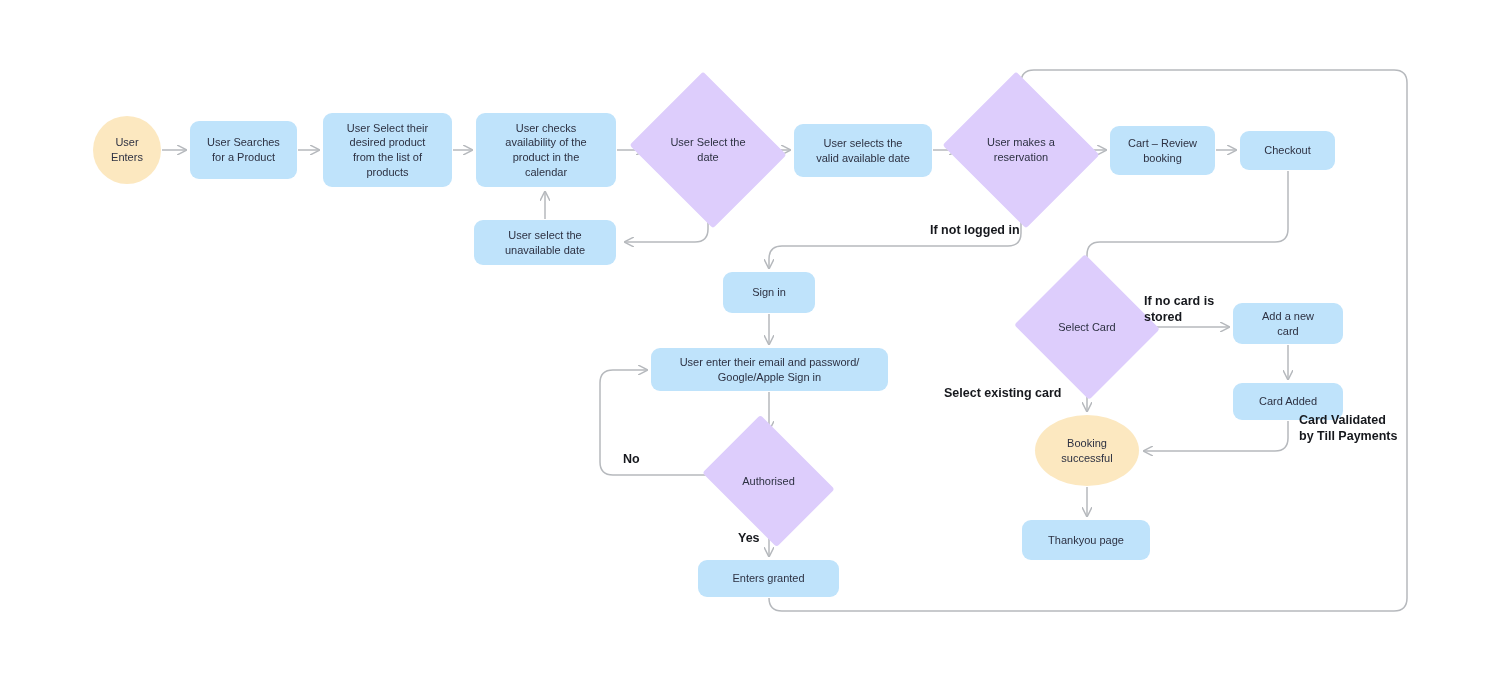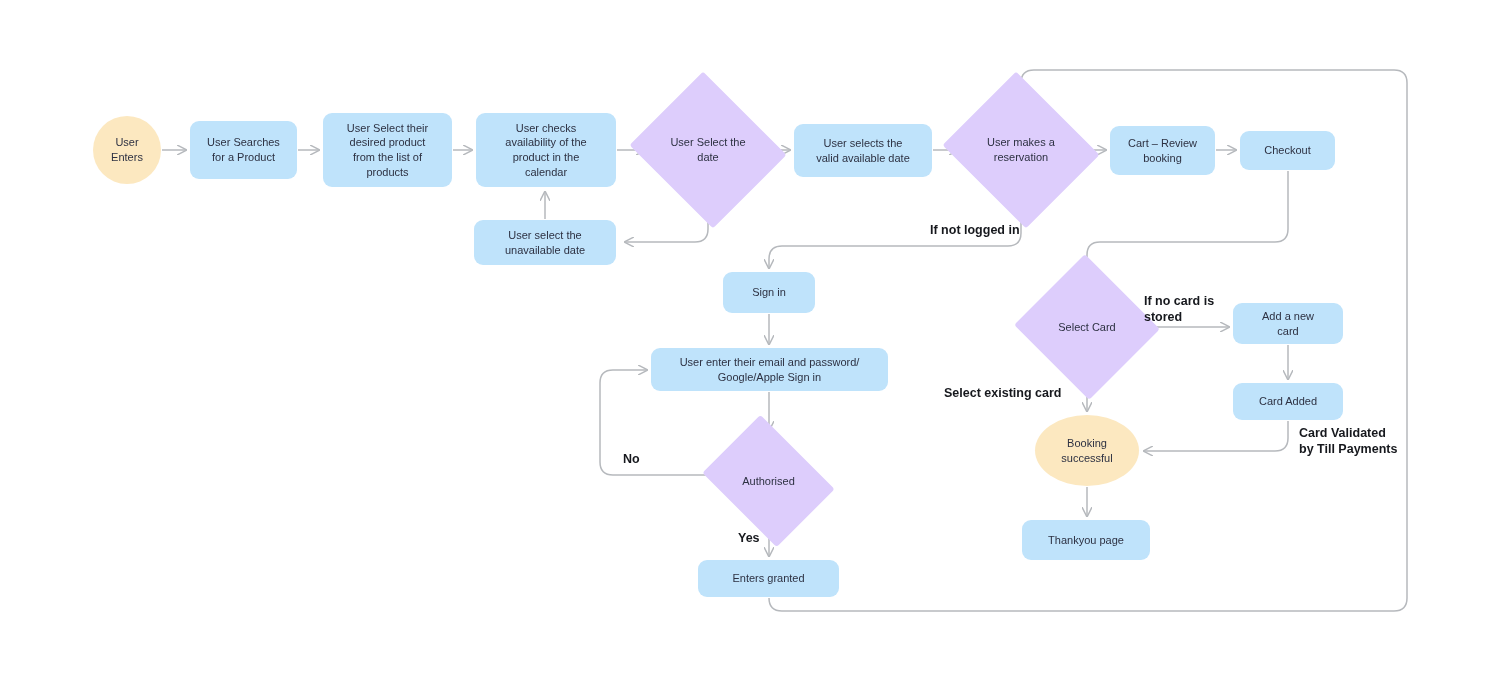--- a/index.html
+++ b/index.html
@@ -211,17 +211,17 @@
       </div>
     </div>
 
   <div id="label-layer">
       <div class="edge-label" style="left: 922px; top: 222px; padding-left: 8px;">If not logged in</div>
       <div class="edge-label" style="left: 623px; top: 451px;">No</div>
       <div class="edge-label" style="left: 738px; top: 530px;">Yes</div>
       <div class="edge-label" style="left: 1144px; top: 293px;">If no card is
 stored</div>
       <div class="edge-label" style="left: 944px; top: 385px;">Select existing card</div>
-      <div class="edge-label" style="left: 1299px; top: 425px;">Card Validated
+      <div class="edge-label" style="left: 1299px; top: 412px;">Card Validated
 by Till Payments</div>
     </div>
 
 </div>
 
 </body></html>

